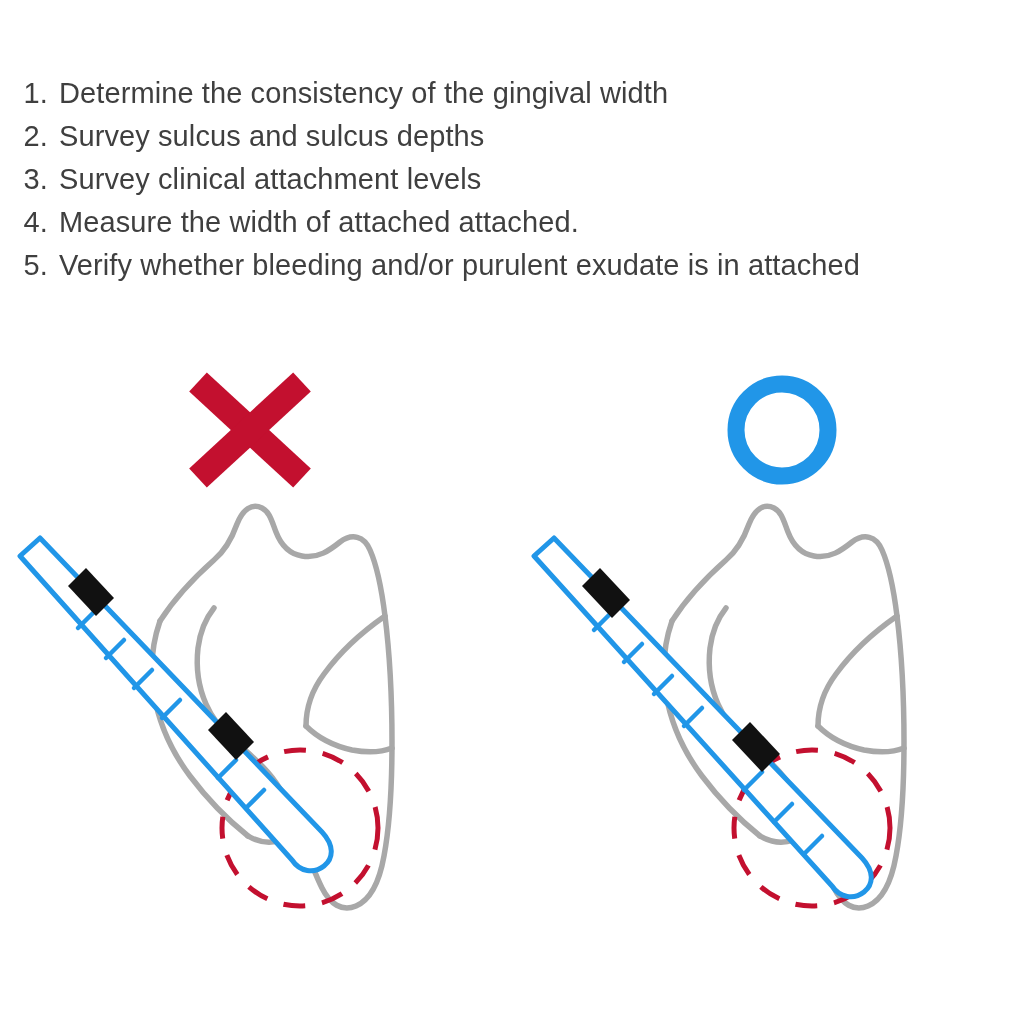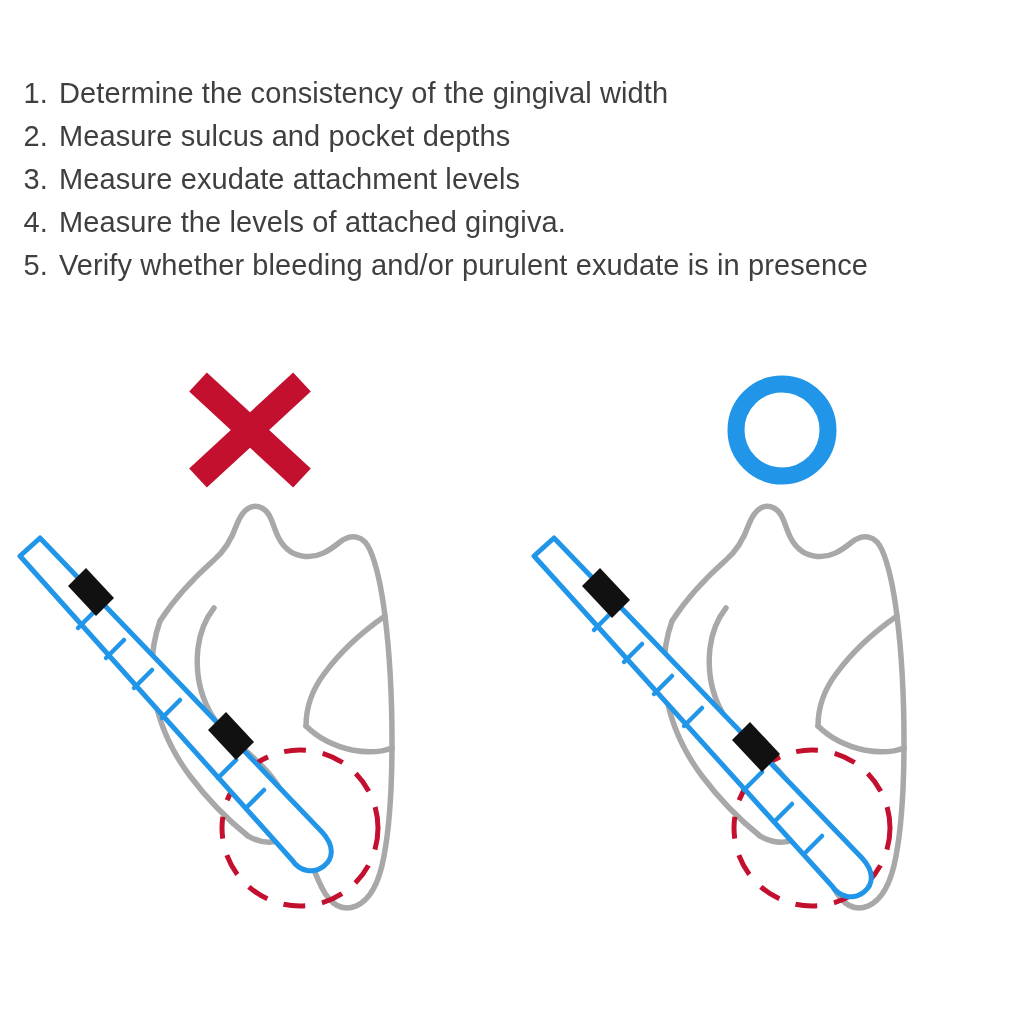--- a/index.html
+++ b/index.html
@@ -85,33 +85,33 @@
 
 <div class="page">
 
   <div class="instructions">
     <div class="instr-row">
       <span class="instr-num">1.</span>
       <span class="instr-text">Determine the consistency of the gingival width</span>
     </div>
     <div class="instr-row">
       <span class="instr-num">2.</span>
-      <span class="instr-text">Measure sulcus and pocket depths</span>
+      <span class="instr-text">Survey sulcus and sulcus depths</span>
     </div>
     <div class="instr-row">
       <span class="instr-num">3.</span>
-      <span class="instr-text">Measure exudate attachment levels</span>
+      <span class="instr-text">Survey clinical attachment levels</span>
     </div>
     <div class="instr-row">
       <span class="instr-num">4.</span>
-      <span class="instr-text">Measure the levels of attached gingiva.</span>
+      <span class="instr-text">Measure the width of attached attached.</span>
     </div>
     <div class="instr-row">
       <span class="instr-num">5.</span>
-      <span class="instr-text">Verify whether bleeding and/or purulent exudate is in presence</span>
+      <span class="instr-text">Verify whether bleeding and/or purulent exudate is in attached</span>
     </div>
   </div>
 
   <div class="figures">
 
     <div class="figure left">
 
       <div class="mark">
         <svg viewBox="0 0 140 120" width="140" height="120" aria-hidden="true">
           <g stroke="#c3102f" stroke-width="26" stroke-linecap="butt">

